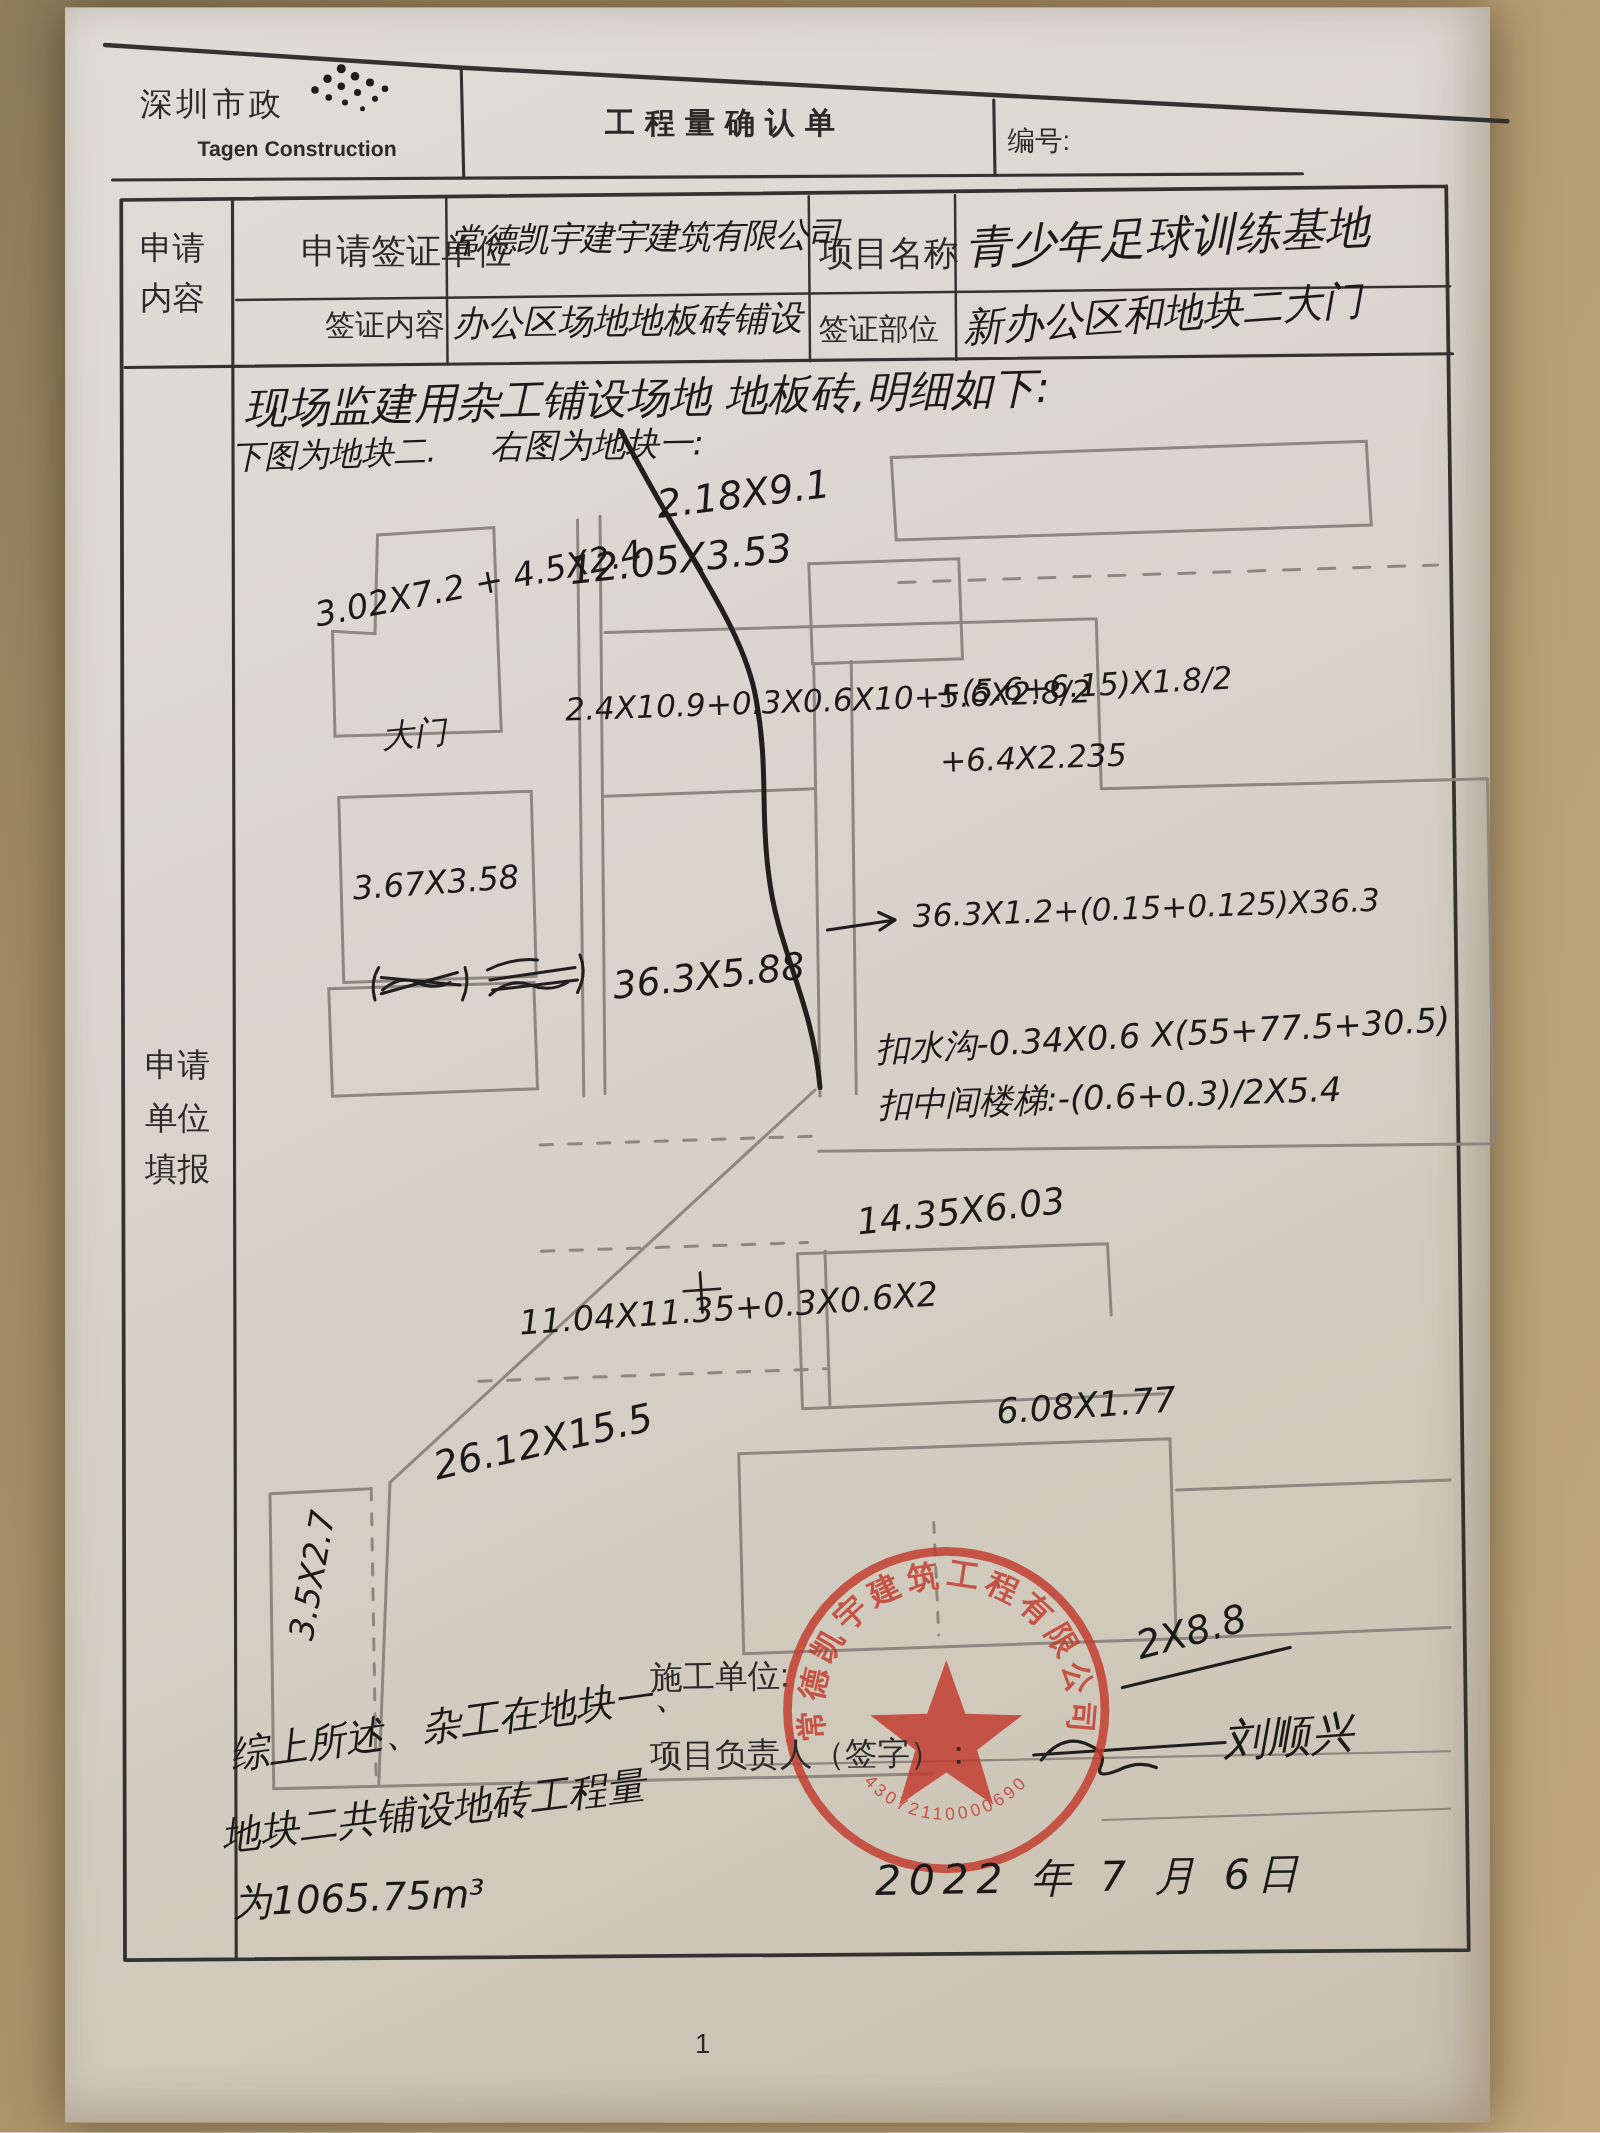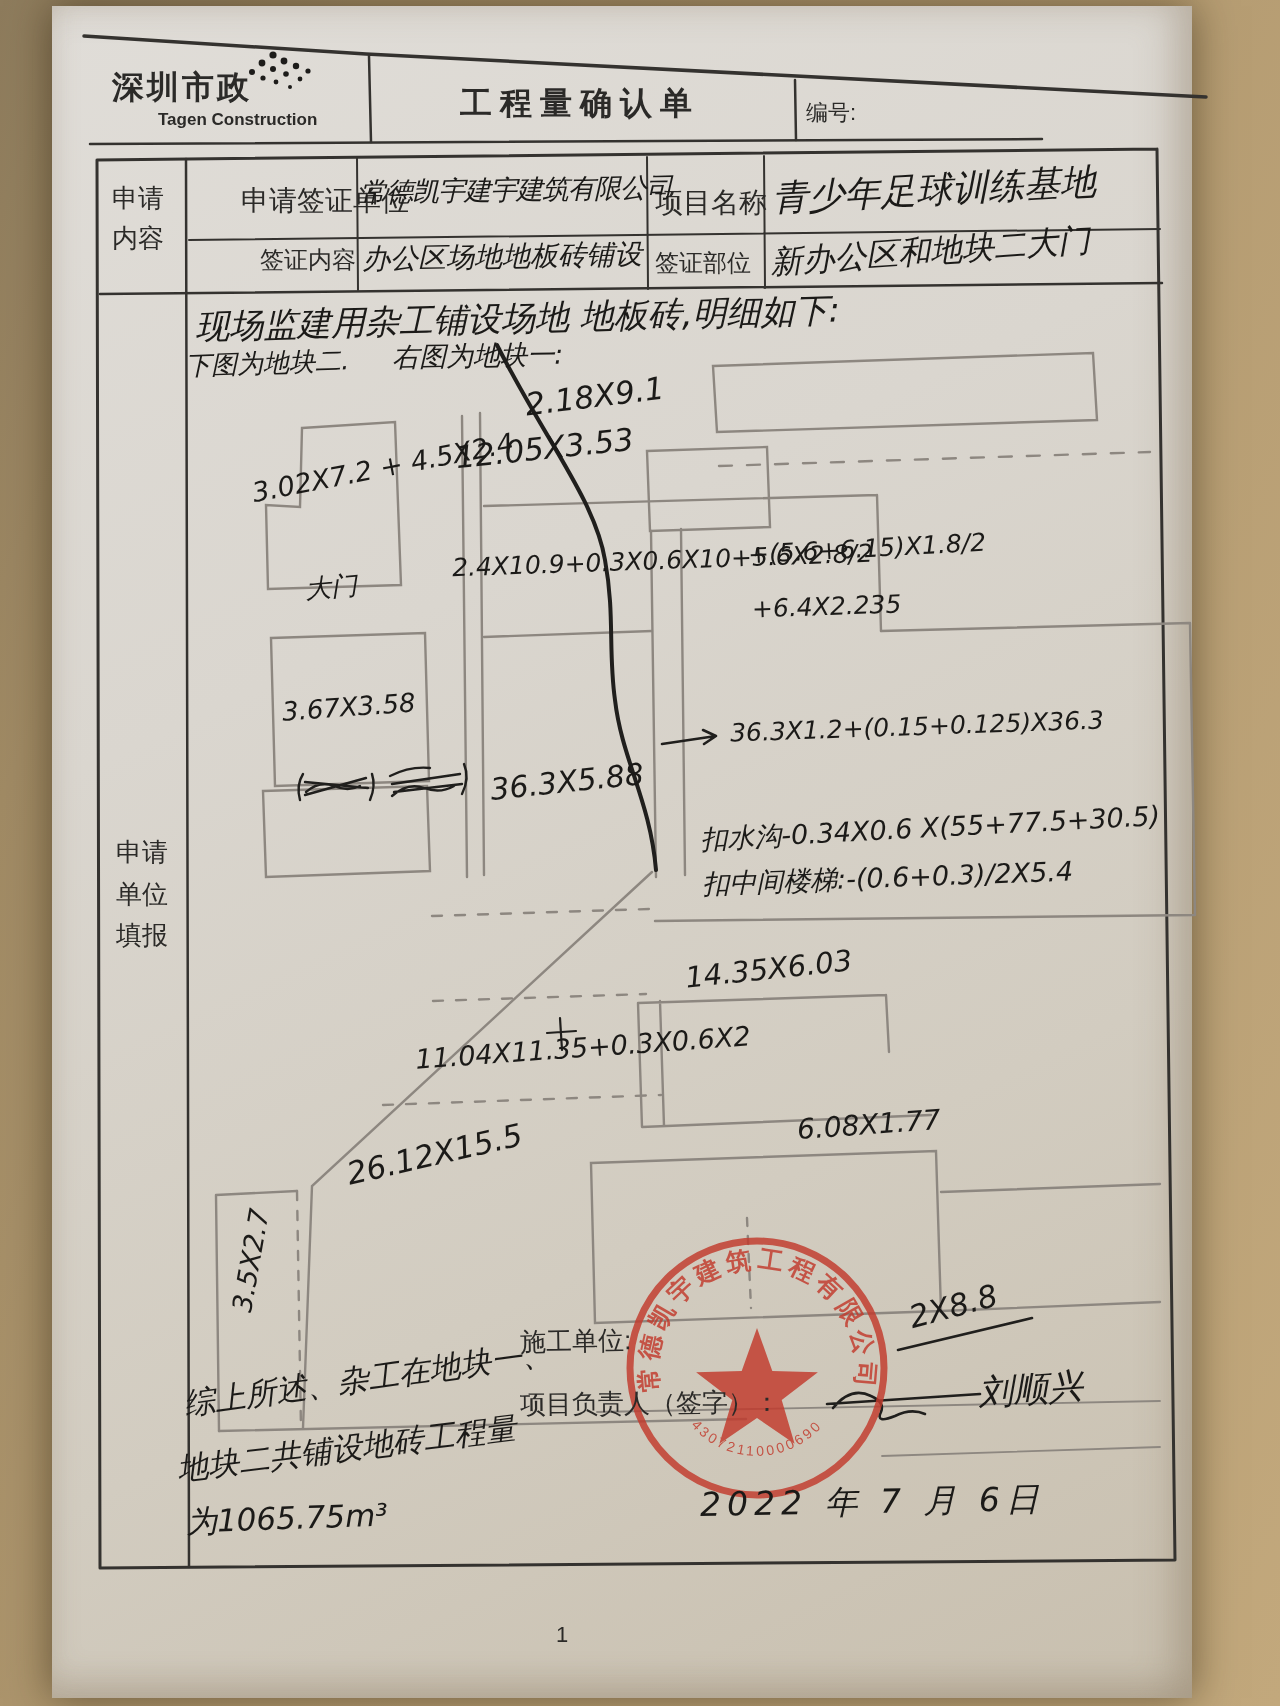--- a/index.html
+++ b/index.html
@@ -97,23 +97,23 @@
     </defs>
     <text font-size="25" font-weight="bold" fill="#c23a2c" letter-spacing="5" font-family="Liberation Sans, sans-serif">
       <textPath href="#arcTop" startOffset="50%" text-anchor="middle">常德凯宇建筑工程有限公司</textPath>
     </text>
     <text font-size="14" fill="#c23a2c" letter-spacing="3" font-family="Liberation Sans, sans-serif">
       <textPath href="#arcBot" startOffset="50%" text-anchor="middle">43072110000690</textPath>
     </text>
   </g>
 </svg>
 
-<div class="pr print" style="left:112px;top:66px;font-size:32px;font-weight:bold;letter-spacing:3px;">深圳市政</div>
+<div class="pr print" style="left:112px;top:66px;font-size:26px;font-weight:normal;letter-spacing:3px;">深圳市政</div>
 <div class="pr print" style="left:158px;top:110px;font-size:17px;font-weight:bold;">Tagen Construction</div>
-<div class="pr print" style="left:380px;top:82px;width:400px;text-align:center;font-size:32px;font-weight:bold;letter-spacing:8px;">工程量确认单</div>
+<div class="pr print" style="left:380px;top:82px;width:400px;text-align:center;font-size:24px;font-weight:bold;letter-spacing:8px;">工程量确认单</div>
 <div class="pr print" style="left:806px;top:98px;font-size:22px;">编号:</div>
 
 <div class="pr print" style="left:112px;top:178px;font-size:26px;line-height:1.55;">
   <div>申请</div>
   <div>内容</div>
 </div>
 <div class="pr print" style="left:217px;top:182px;font-size:28px;margin-left:24px;">申请签证单位</div>
 <div class="pr print" style="left:655px;top:184px;font-size:28px;">项目名称</div>
 <div class="pr print" style="left:228px;top:244px;font-size:24px;margin-left:32px;">签证内容</div>
 <div class="pr print" style="left:655px;top:247px;font-size:24px;">签证部位</div>

